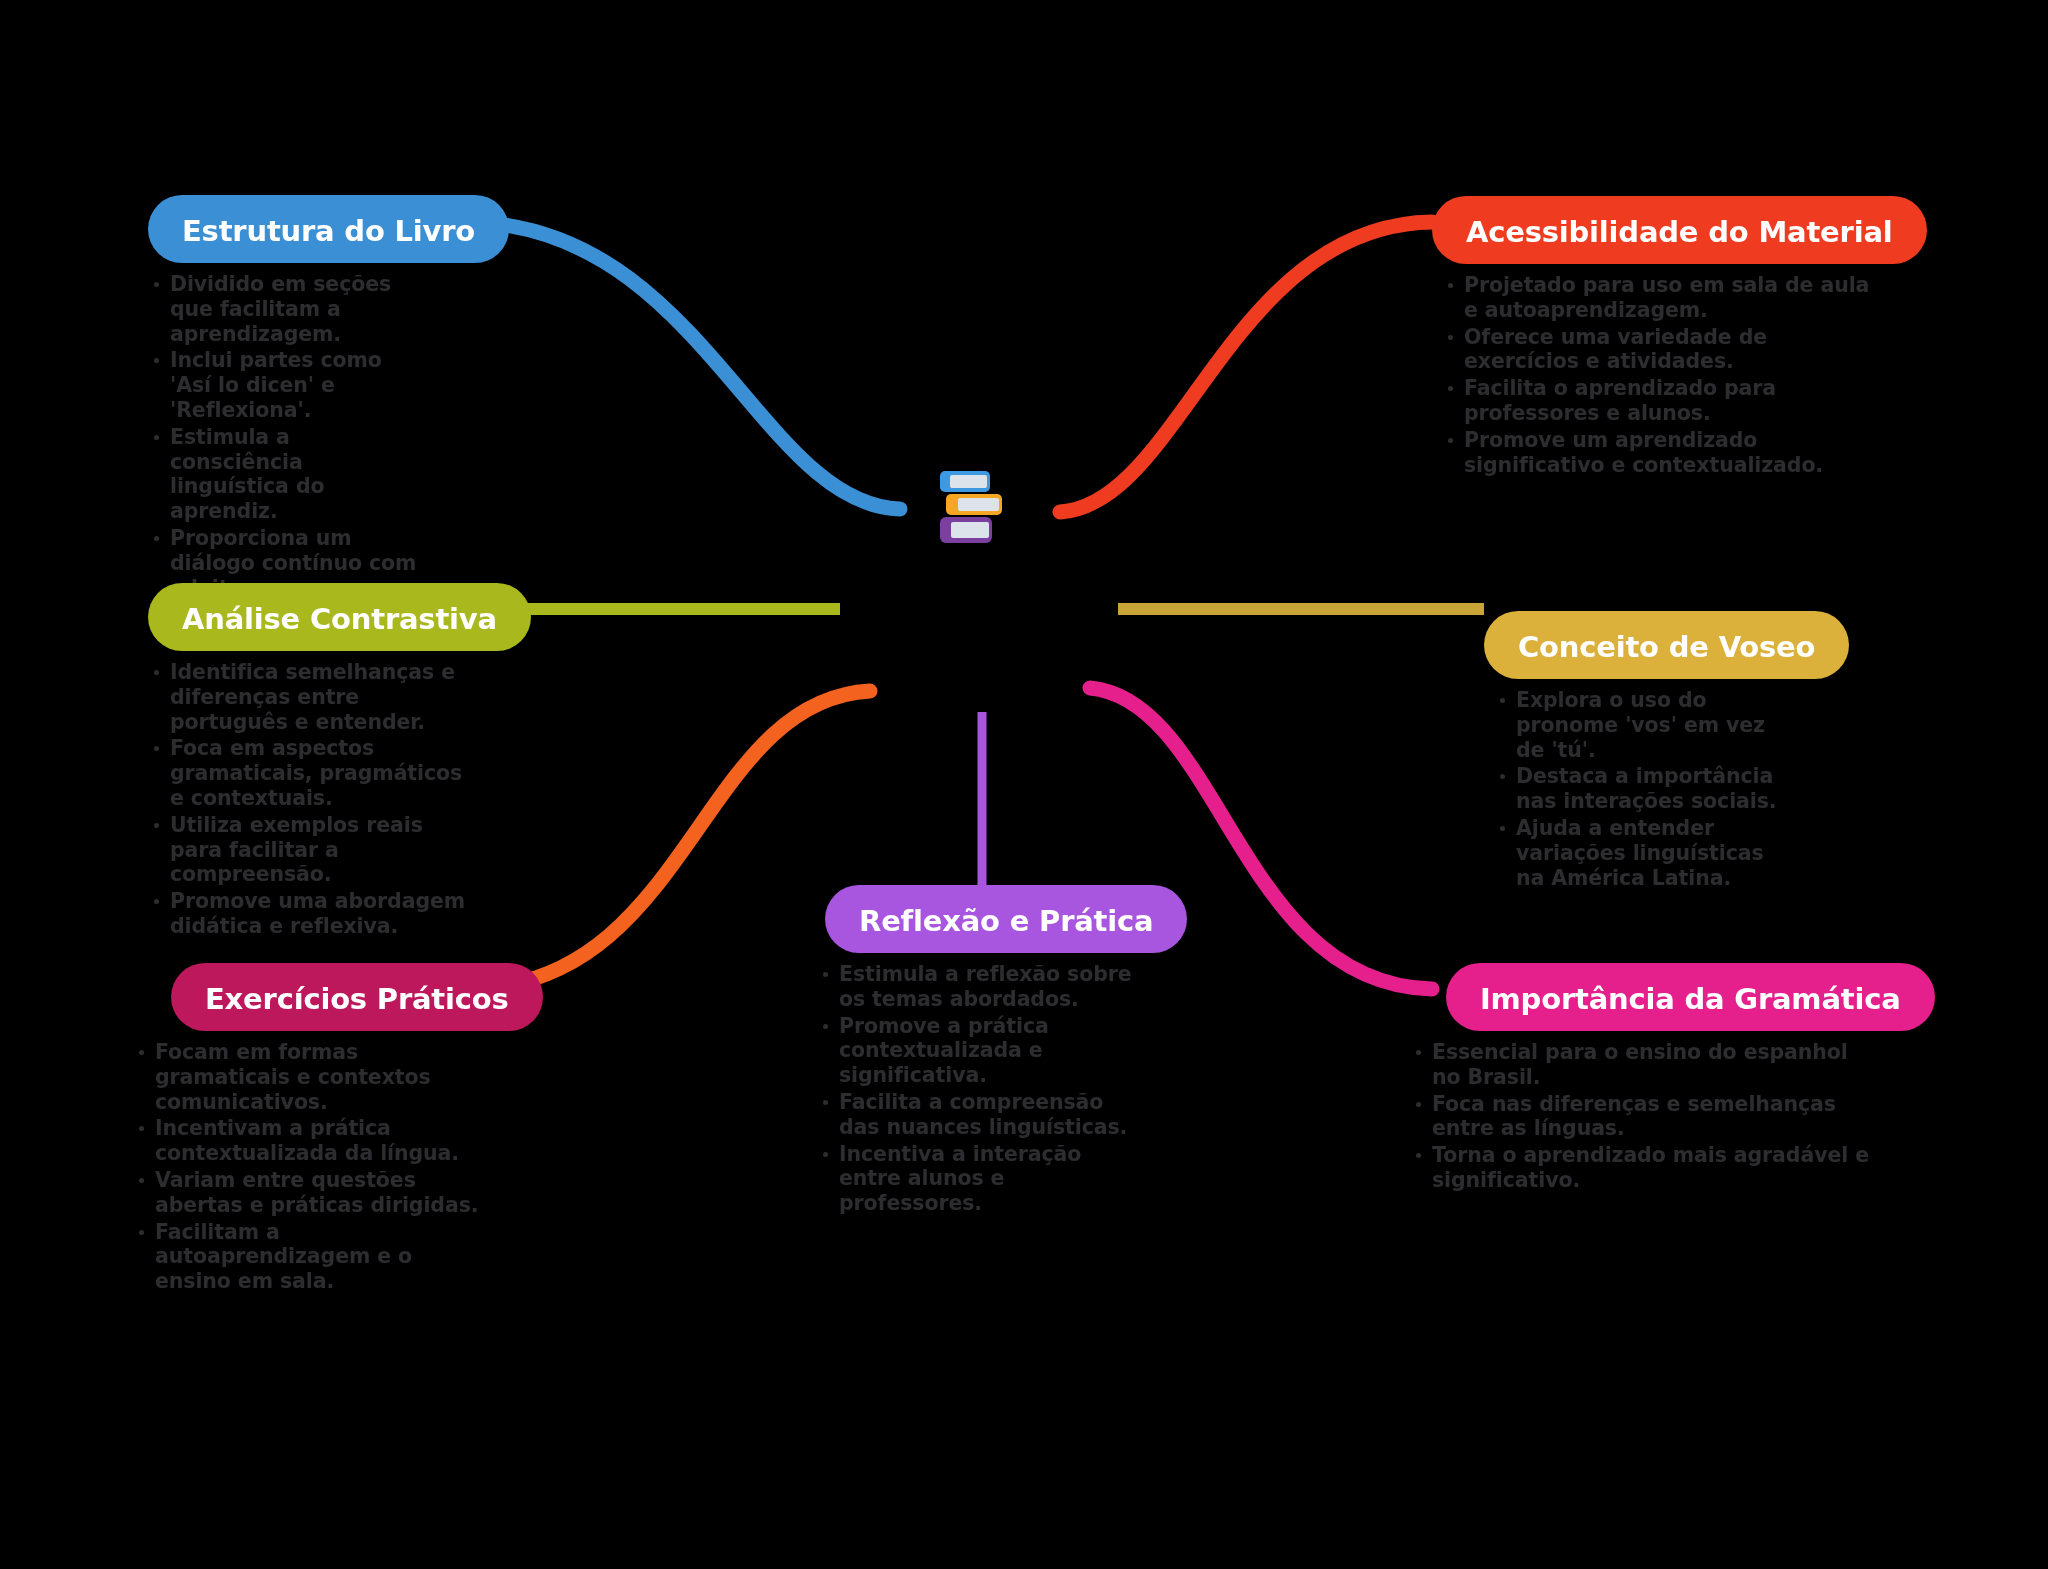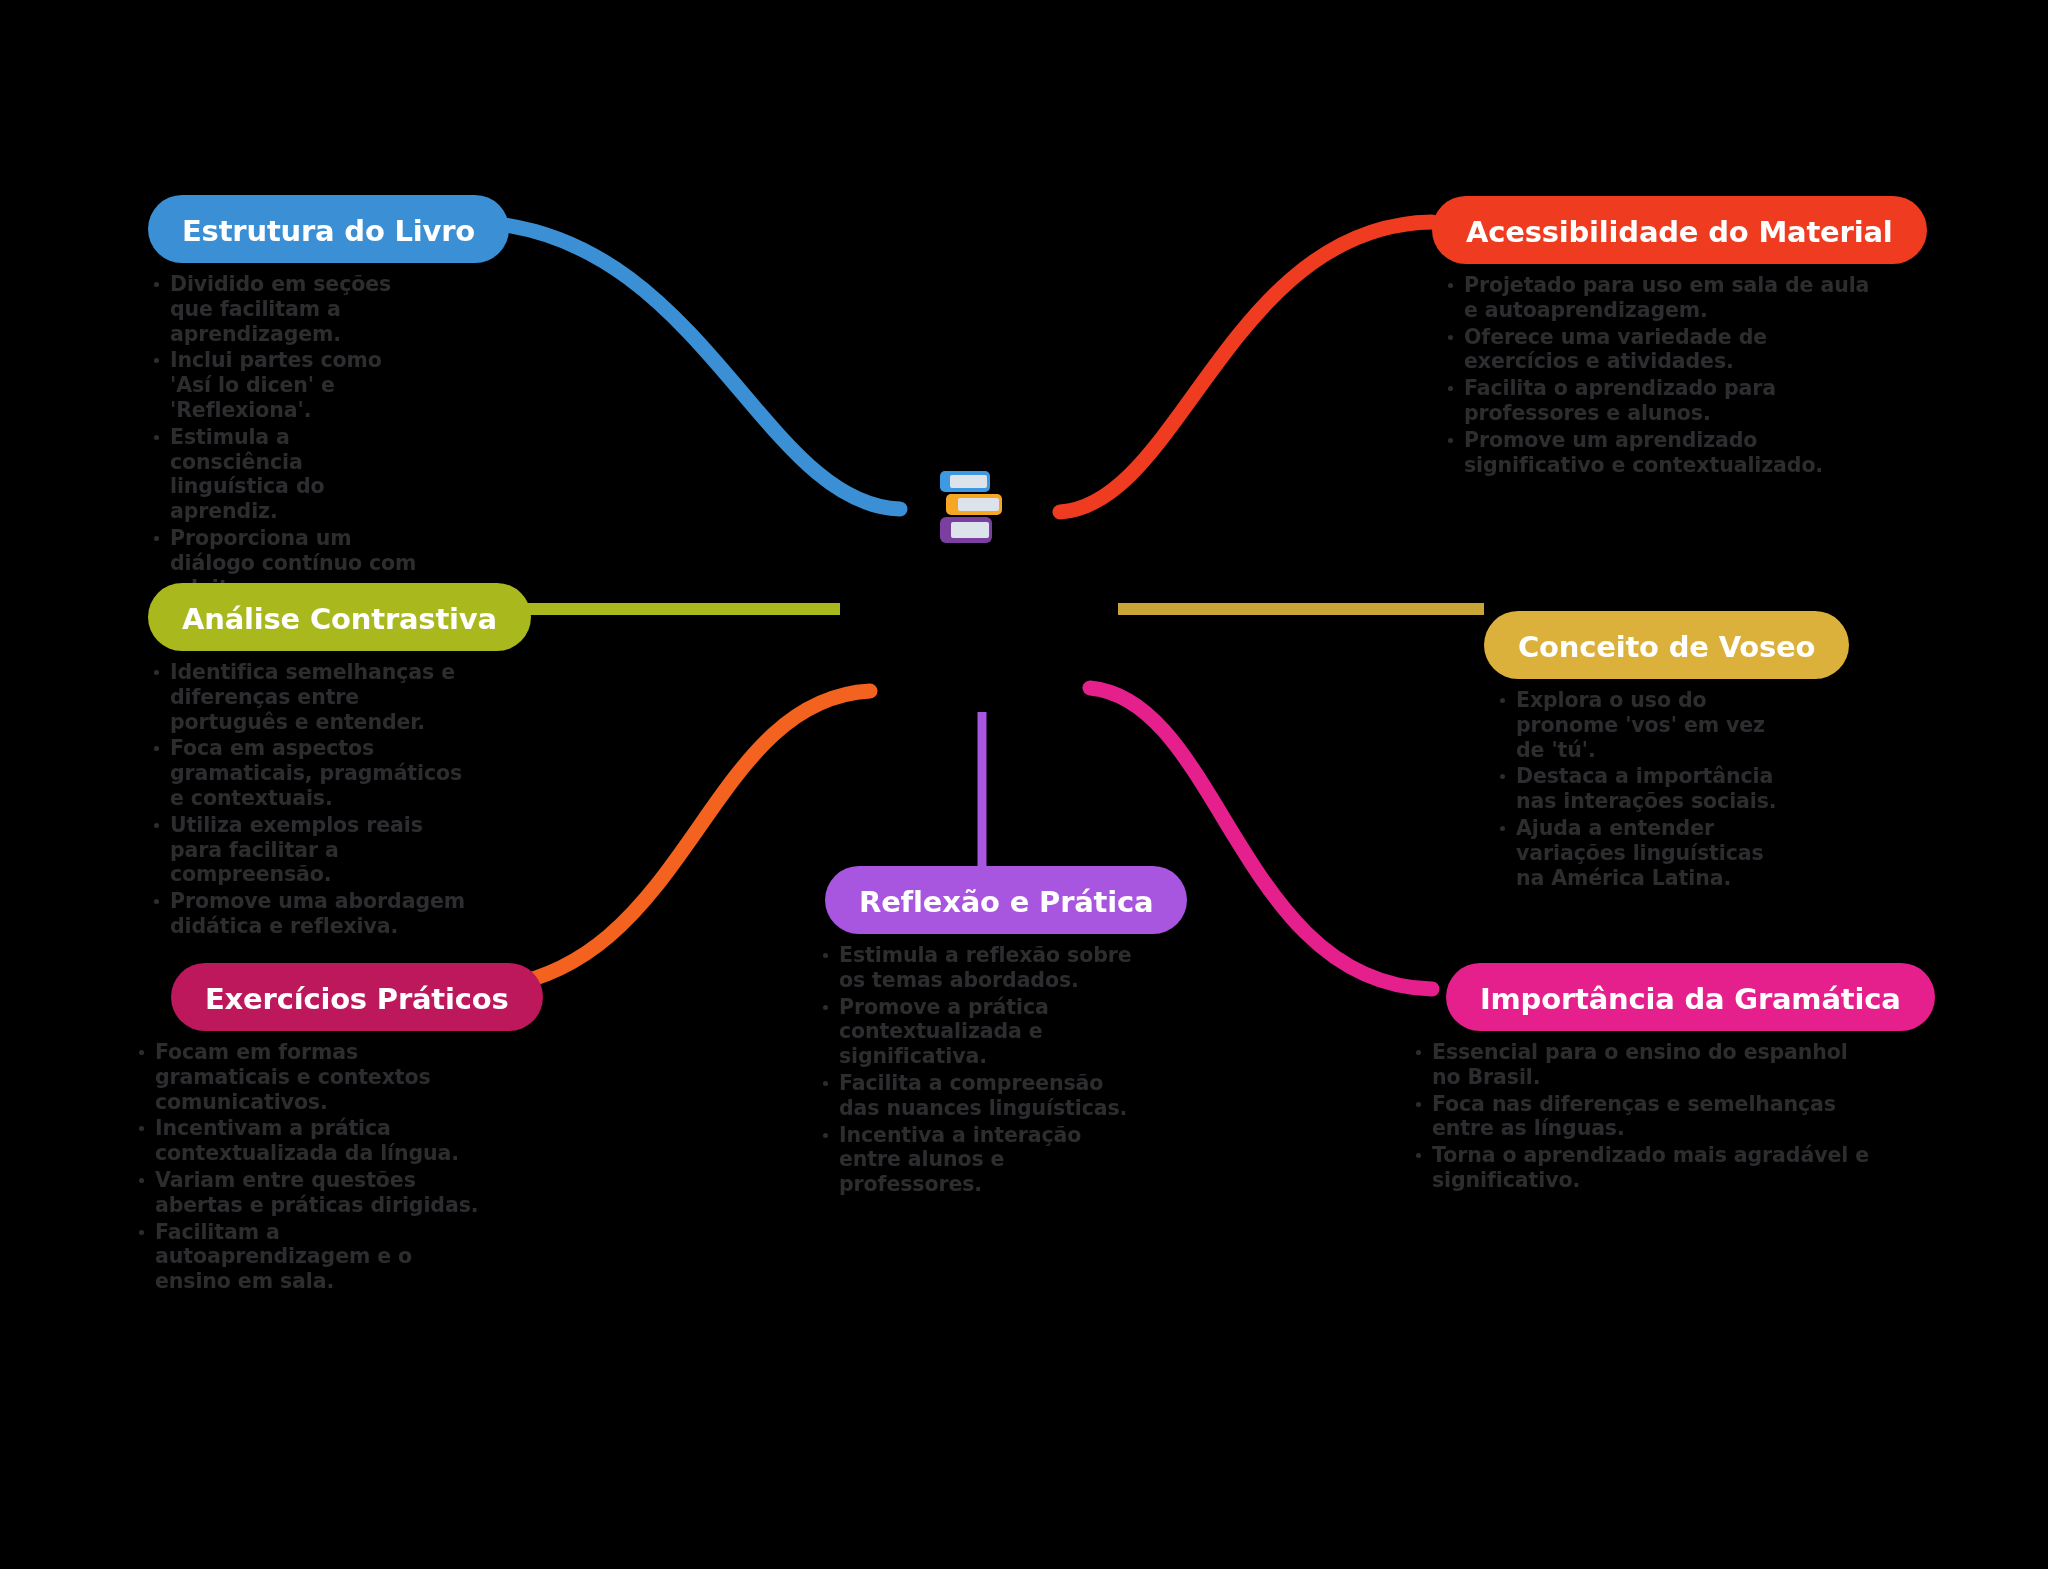--- a/index.html
+++ b/index.html
@@ -70,21 +70,21 @@
     border-radius: 50%;
     background: #2d2d30;
   }
 
   
   #node-estrutura        { left: 148px; top: 195px;  width: 420px; }
   #node-acessibilidade   { left: 1432px; top: 196px; width: 460px; }
   #node-analise          { left: 148px; top: 583px;  width: 420px; }
   #node-voseo            { left: 1484px; top: 605px; width: 420px; margin-top: 6px; }
   #node-exercicios       { left: 133px; top: 963px;  width: 440px; }
-  #node-reflexao         { left: 805px; top: 866px;  width: 390px; }
+  #node-reflexao         { left: 805px; top: 885px;  width: 390px; }
   #node-gramatica        { left: 1400px; top: 963px; width: 470px; }
 
   #node-exercicios .pill-wrap { padding-left: 38px; }
   #node-reflexao  .pill-wrap  { padding-left: 20px; }
   #node-gramatica .pill-wrap  { padding-left: 46px; }
   #node-acessibilidade .pill-wrap { padding-left: 0px; align-items: flex-end; }
   #node-voseo .pill-wrap { padding-left: 0px; }
 
   #node-acessibilidade ul.bullets,
   #node-voseo ul.bullets,

